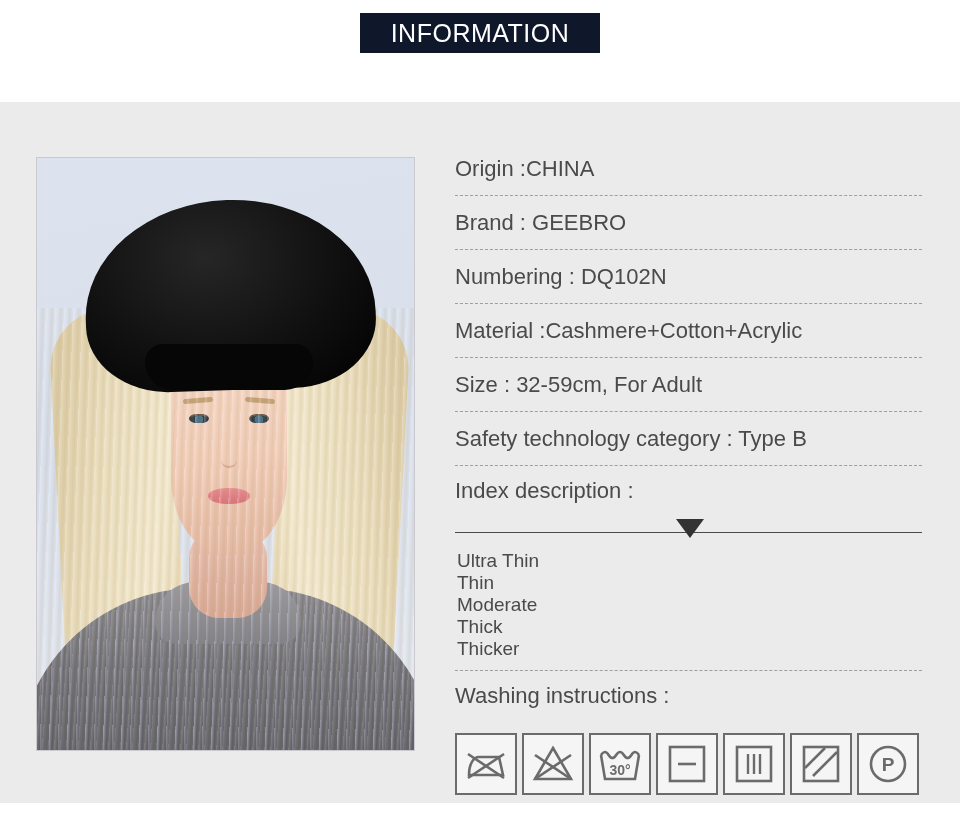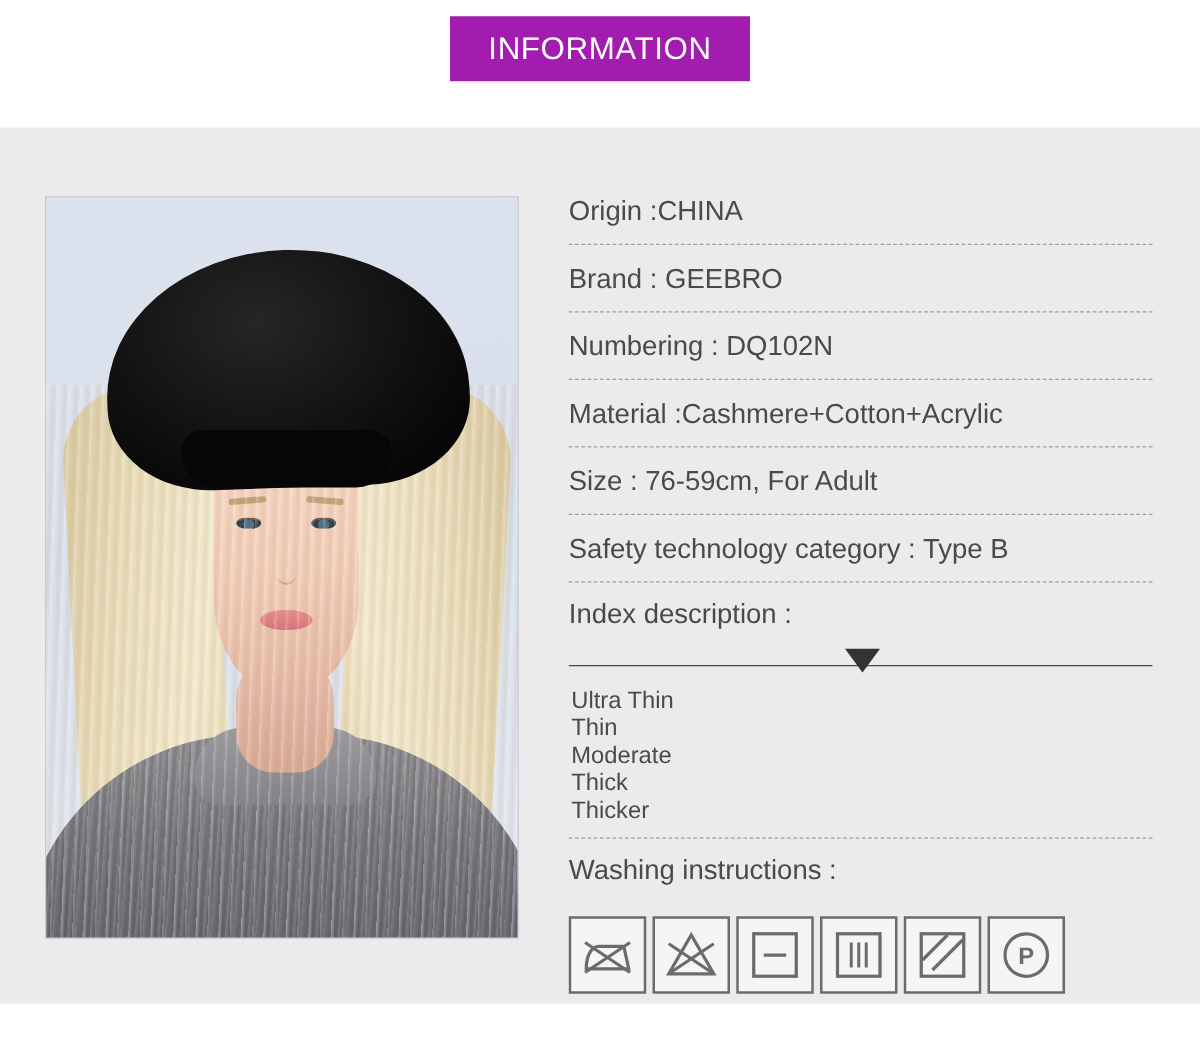--- a/index.html
+++ b/index.html
@@ -20,22 +20,22 @@
   
   .header-band {
     position: absolute;
     left: 0; top: 0;
     width: 960px; height: 102px;
     background: #ffffff;
   }
   .header-title {
     position: absolute;
     left: 360px; top: 13px;
-    width: 240px; height: 52px;
-    background: #a21caf;
+    width: 240px; height: 40px;
+    background: #0f172a;
     color: #ffffff;
     font-size: 25px;
     letter-spacing: 0.5px;
     display: flex;
     align-items: center;
     justify-content: center;
     font-weight: 400;
   }
 
   
@@ -280,21 +280,21 @@
       <div class="beret"></div>
       <div class="beret-band"></div>
     </div>
 
     <div class="info-col">
 
       <div class="info-row">Origin :CHINA</div>
       <div class="info-row">Brand : GEEBRO</div>
       <div class="info-row">Numbering : DQ102N</div>
       <div class="info-row">Material :Cashmere+Cotton+Acrylic</div>
-      <div class="info-row">Size : 76-59cm, For Adult</div>
+      <div class="info-row">Size : 32-59cm, For Adult</div>
       <div class="info-row last">Safety technology category : Type B</div>
 
       <div class="index-block">
         <div class="section-label">Index description :</div>
         <div class="scale-wrap">
           <div class="scale-line"></div>
           <div class="scale-marker"></div>
         </div>
         <div class="scale-labels">
           <span>Ultra Thin</span>
@@ -318,20 +318,27 @@
           </div>
 
           <div class="wash-icon">
             <svg width="46" height="46" viewBox="0 0 46 46">
               <path d="M23 7 L41 38 L5 38 Z" fill="none" stroke="#6b6b6b" stroke-width="2.6"></path>
               <line x1="5" y1="14" x2="41" y2="38" stroke="#6b6b6b" stroke-width="2.6"></line>
               <line x1="41" y1="14" x2="5" y2="38" stroke="#6b6b6b" stroke-width="2.6"></line>
             </svg>
           </div>
 
+          <div class="wash-icon">
+            <svg width="48" height="46" viewBox="0 0 48 46">
+              <path d="M5 14 L9 38 L39 38 L43 14" fill="none" stroke="#6b6b6b" stroke-width="2.6"></path>
+              <path d="M5 14 q4 -6 7.6 0 q3.8 6 7.6 0 q3.8 -6 7.6 0 q3.8 6 7.6 0 q3.6 -6 7.6 0" fill="none" stroke="#6b6b6b" stroke-width="2.6"></path>
+              <text x="24" y="34" font-family="'Liberation Sans',sans-serif" font-size="14" font-weight="bold" fill="#6b6b6b" text-anchor="middle">30°</text>
+            </svg>
+          </div>
 
           <div class="wash-icon">
             <svg width="44" height="44" viewBox="0 0 44 44">
               <rect x="5" y="5" width="34" height="34" fill="none" stroke="#6b6b6b" stroke-width="2.6"></rect>
               <line x1="13" y1="22" x2="31" y2="22" stroke="#6b6b6b" stroke-width="2.6"></line>
             </svg>
           </div>
 
           <div class="wash-icon">
             <svg width="44" height="44" viewBox="0 0 44 44">

